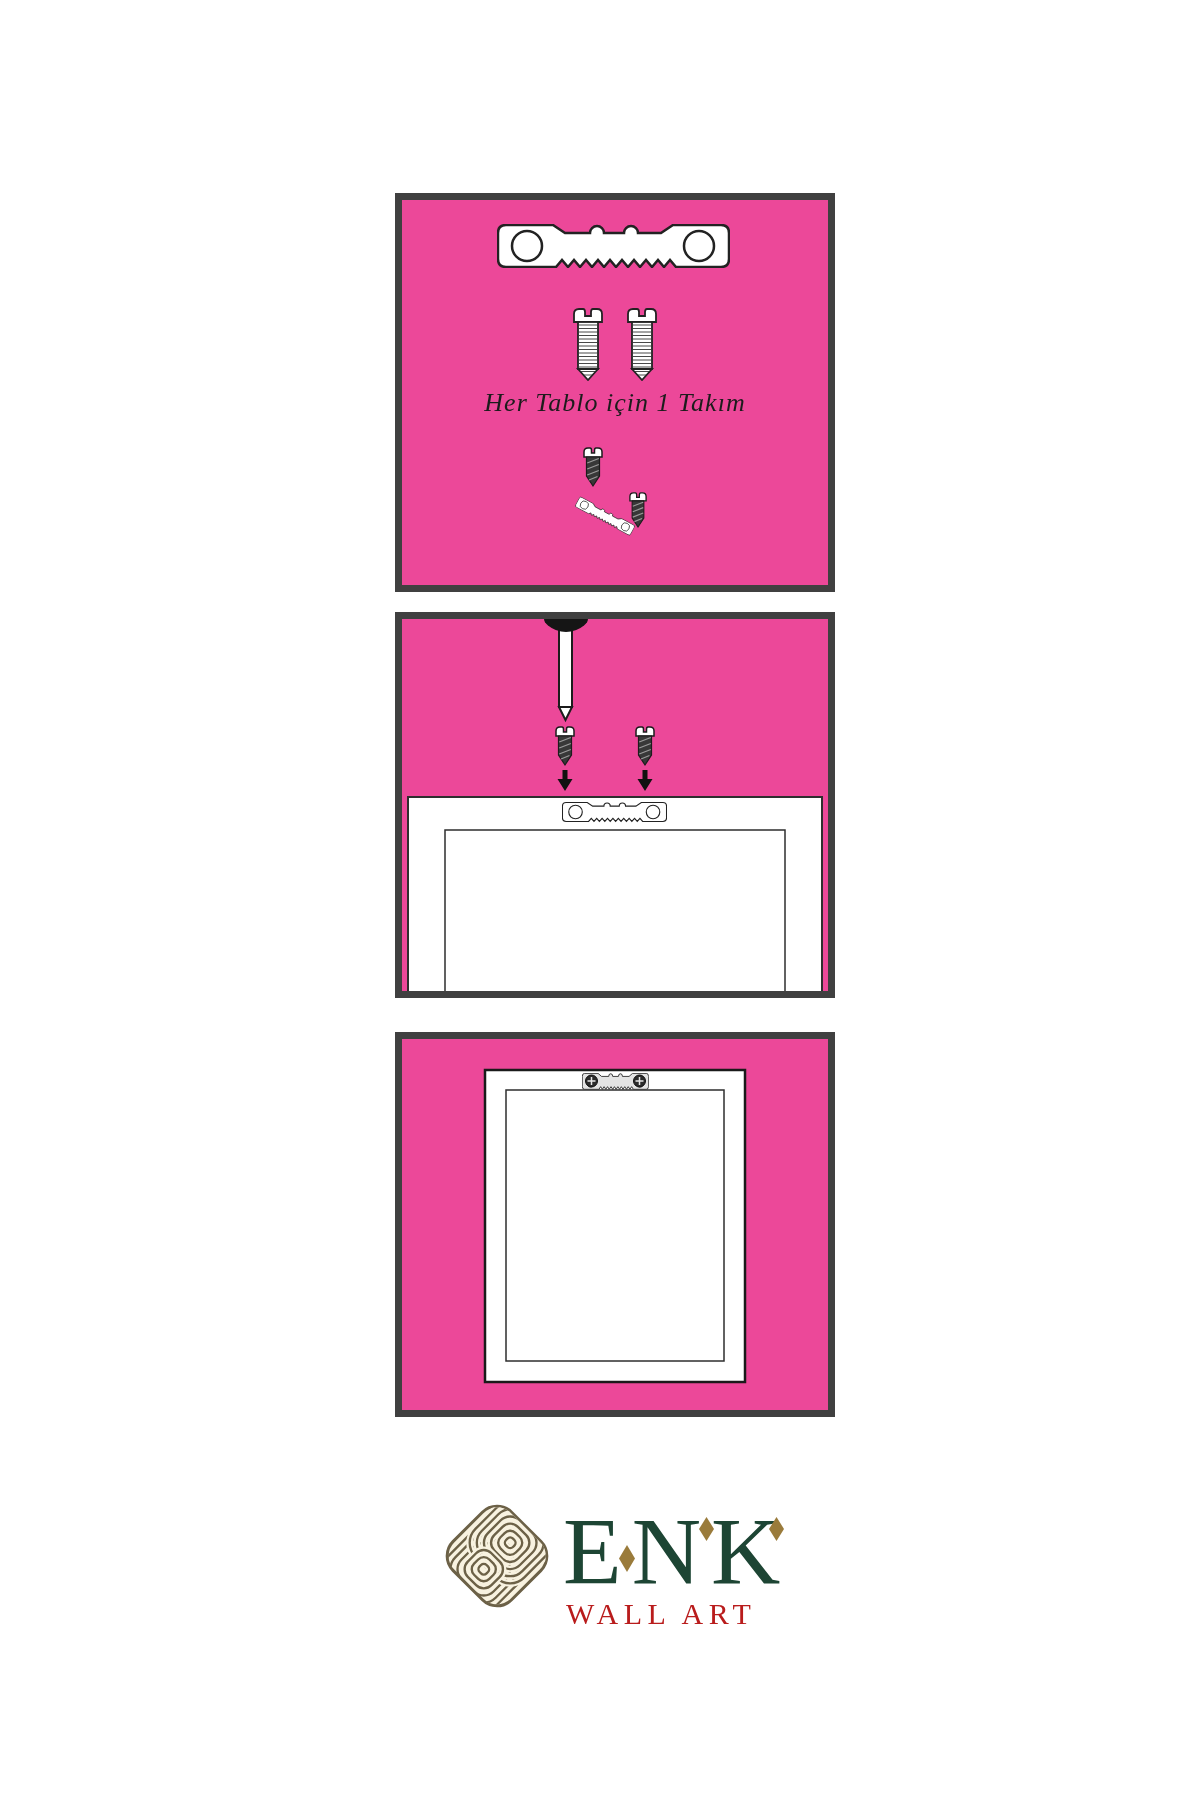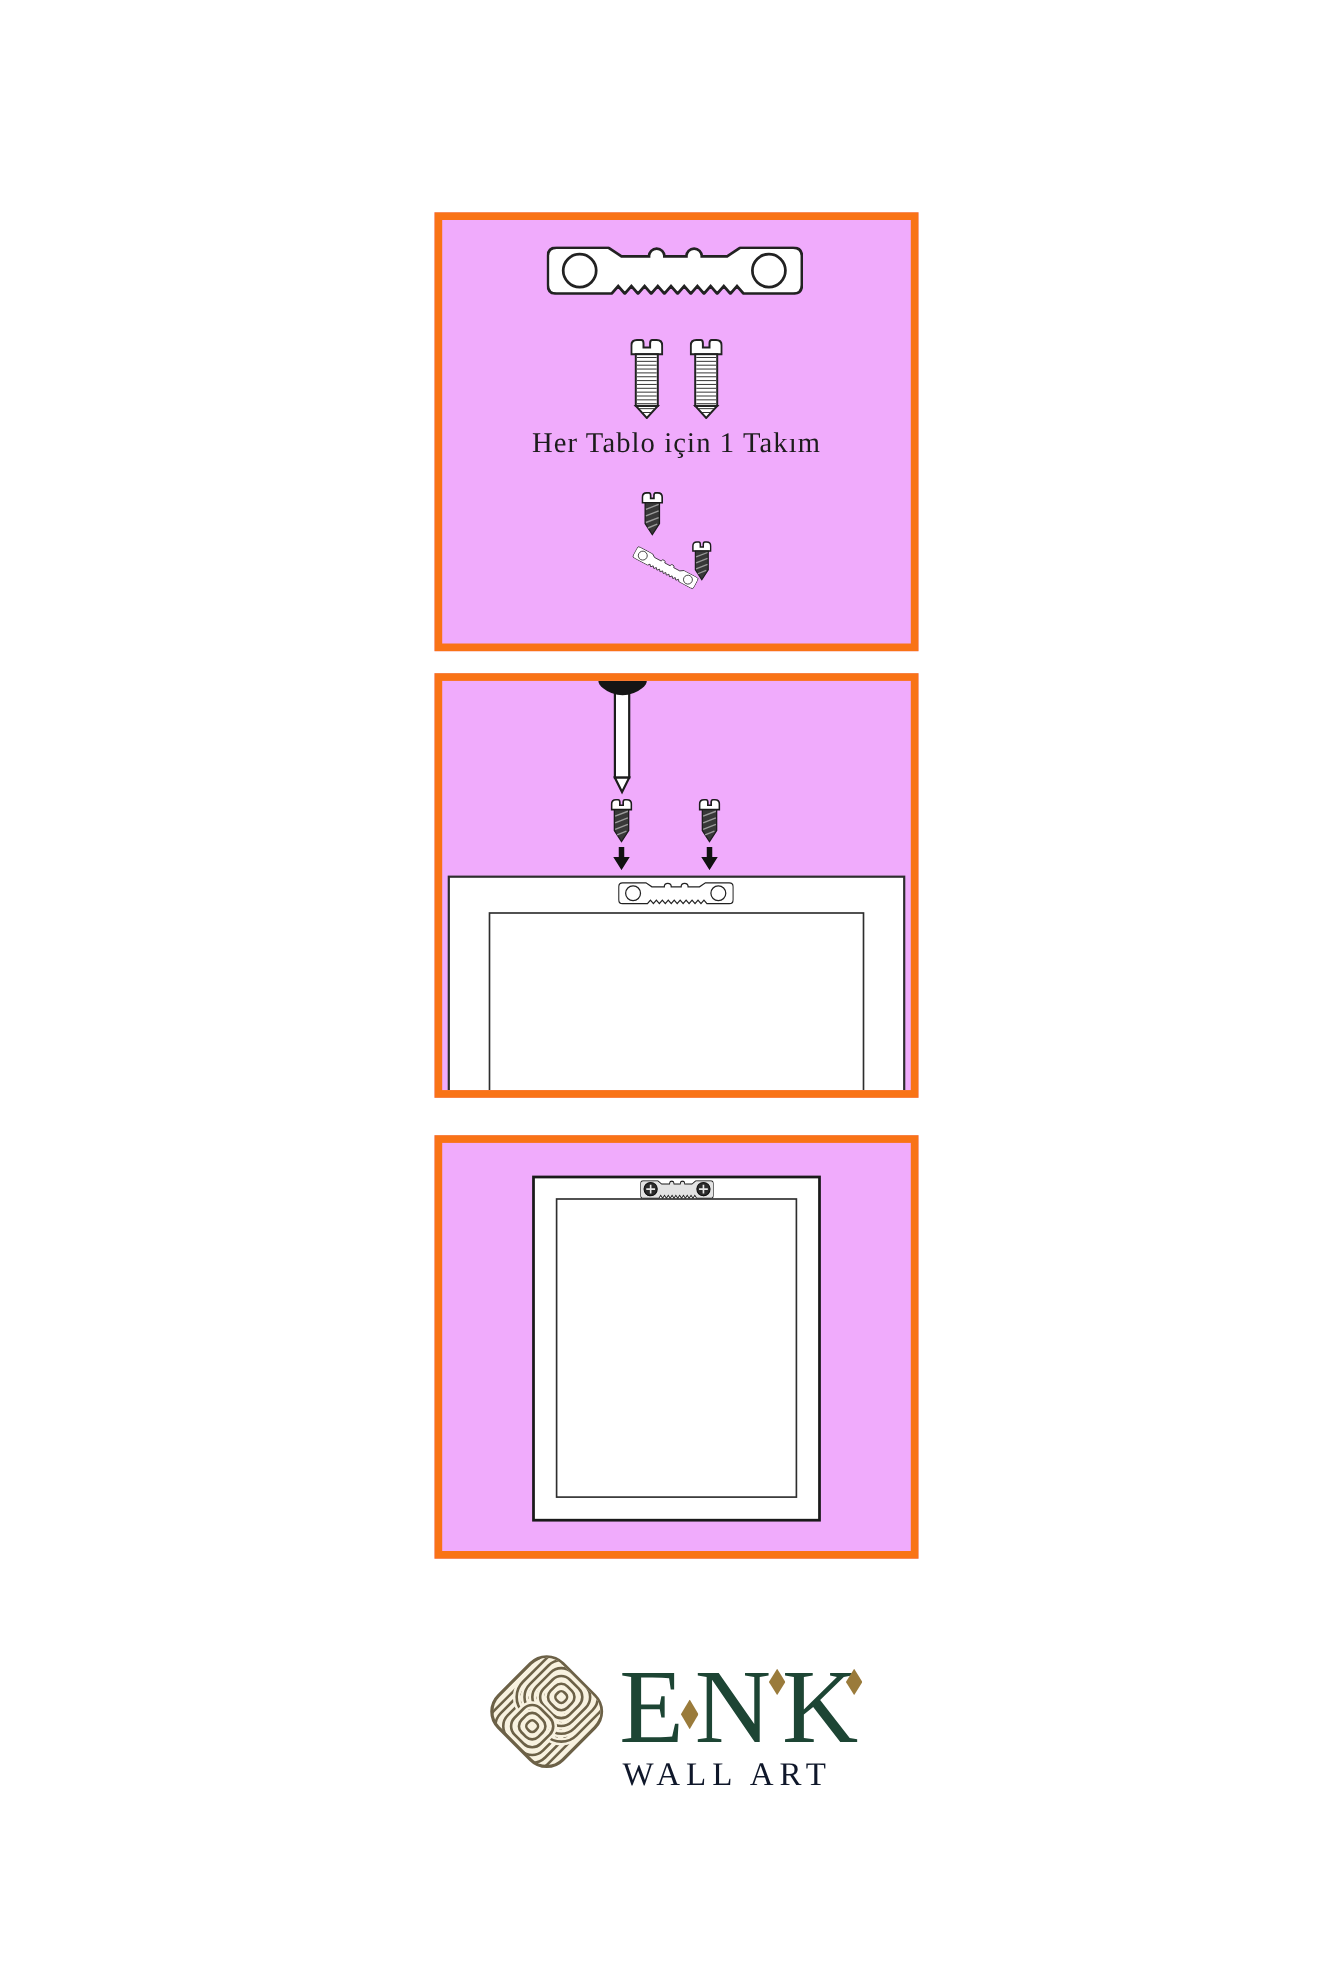--- a/index.html
+++ b/index.html
@@ -1,31 +1,31 @@
 <!DOCTYPE html>
 <html><head>
 <meta charset="utf-8">
 <style>
   html,body{margin:0;padding:0;}
   body{width:1200px;height:1800px;position:relative;background:#ffffff;overflow:hidden;
        font-family:"Liberation Serif", serif;}
-  .panel{position:absolute;box-sizing:border-box;border:7px solid #f97316;background:#f0abfc;}
+  .panel{position:absolute;box-sizing:border-box;border:7px solid #404040;background:#ec4899;font-style:italic;}
   .panel-inner{position:absolute;inset:0;overflow:hidden;}
   .panel-inner > svg{position:absolute;left:0;top:0;}
   #panel1{left:395px;top:193px;width:440px;height:399px;}
   #panel2{left:395px;top:612px;width:440px;height:386px;}
   #panel3{left:395px;top:1032px;width:440px;height:385px;}
   .caption{position:absolute;left:0;top:188px;width:426px;text-align:center;
            font-size:26px;letter-spacing:1px;color:#1c1c1c;font-weight:400;}
   
   .knot{position:absolute;left:438px;top:1497px;width:118px;height:118px;}
   .brand-name{position:absolute;left:563px;top:1504px;font-size:96px;line-height:96px;
               letter-spacing:10px;color:#1d4534;font-weight:400;text-align:right;}
   .brand-tagline{position:absolute;left:566px;top:1599px;font-size:30px;line-height:30px;
-                 letter-spacing:5.5px;color:#0f172a;font-weight:400;}
+                 letter-spacing:5.5px;color:#b91c1c;font-weight:400;}
   .diamond{position:absolute;background:#9a7b3b;
            clip-path:polygon(50% 0,100% 50%,50% 100%,0 50%);}
   #diamond-1{left:619px;top:1545px;width:16px;height:27px;}
   #diamond-2{left:699px;top:1517px;width:15px;height:24px;}
   #diamond-3{left:769px;top:1517px;width:15px;height:24px;}
   .defs-holder{position:absolute;width:0;height:0;overflow:hidden;}
 </style>
 </head>
 <body>
 

